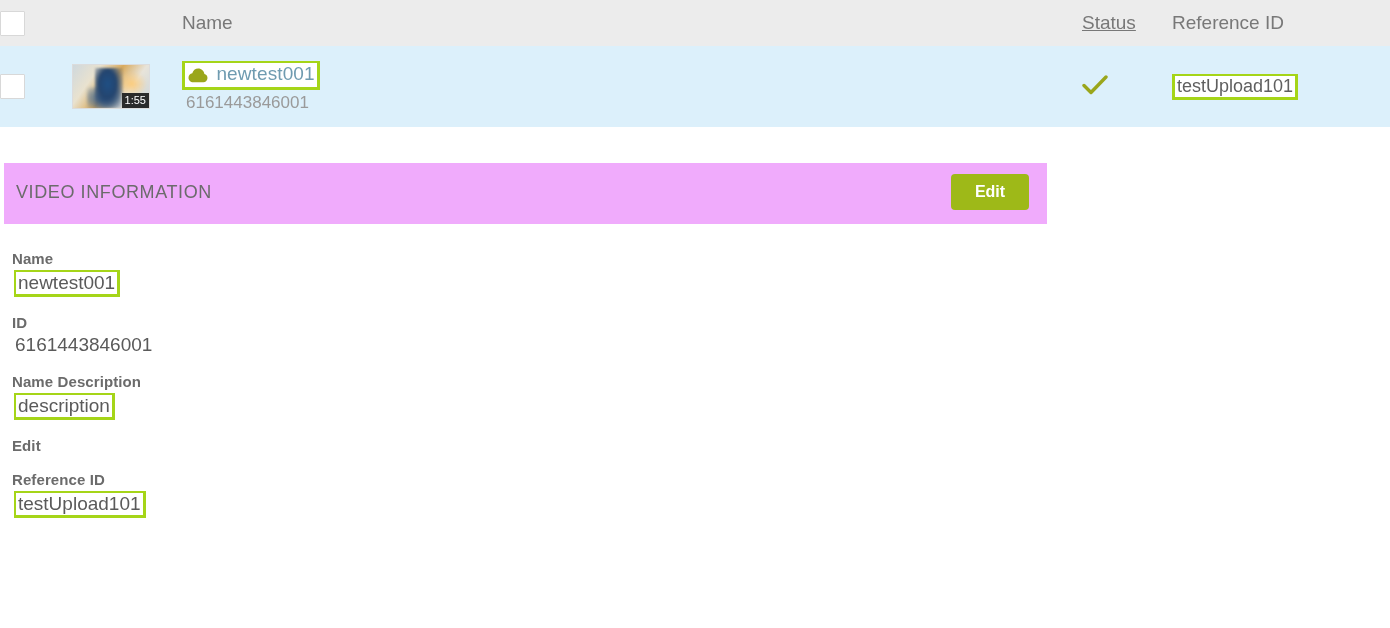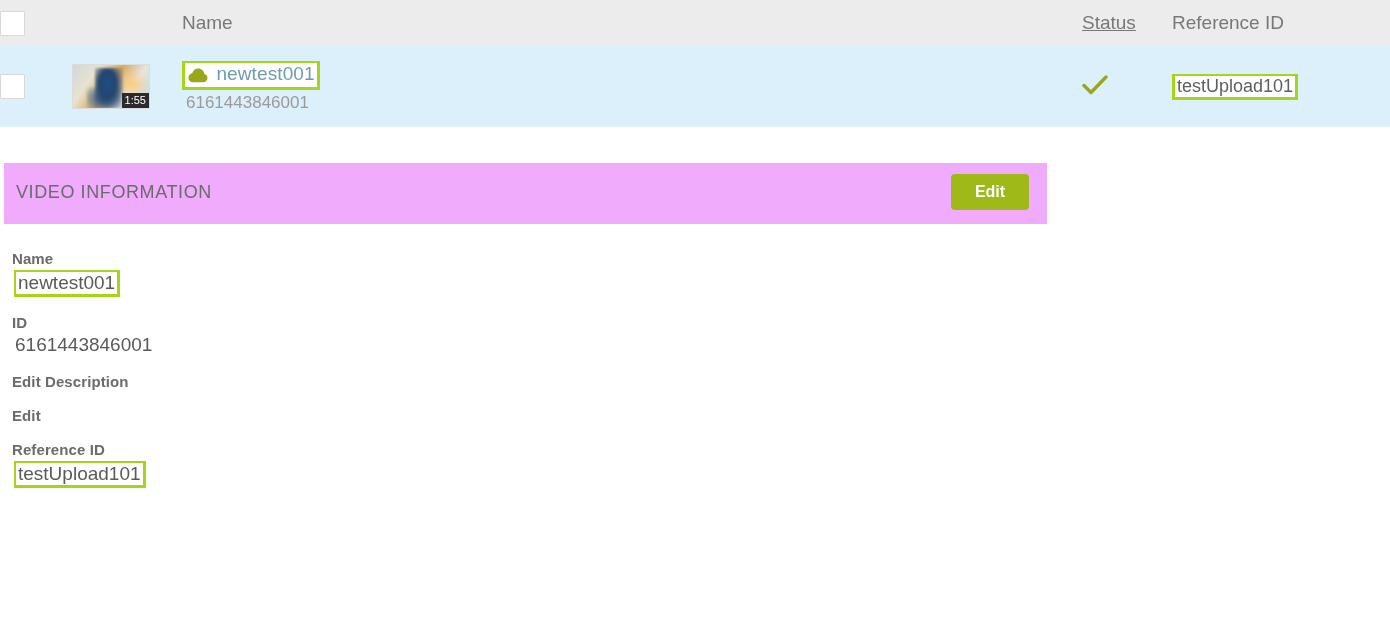--- a/index.html
+++ b/index.html
@@ -310,21 +310,26 @@
       </span>
     </div>
   </div>
 
   <div class="field">
     <div class="field-label">ID</div>
     <div class="field-value plain">6161443846001</div>
   </div>
 
   <div class="field">
-    <div class="field-label">Edit Description</div>
+    <div class="field-label">Name Description</div>
+    <div class="field-value">
+      <span class="value-hl">
+        <span class="value-inner">description</span>
+      </span>
+    </div>
   </div>
 
   <div class="field">
     <div class="field-label">Edit</div>
   </div>
 
   <div class="field">
     <div class="field-label">Reference ID</div>
     <div class="field-value">
       <span class="value-hl">

